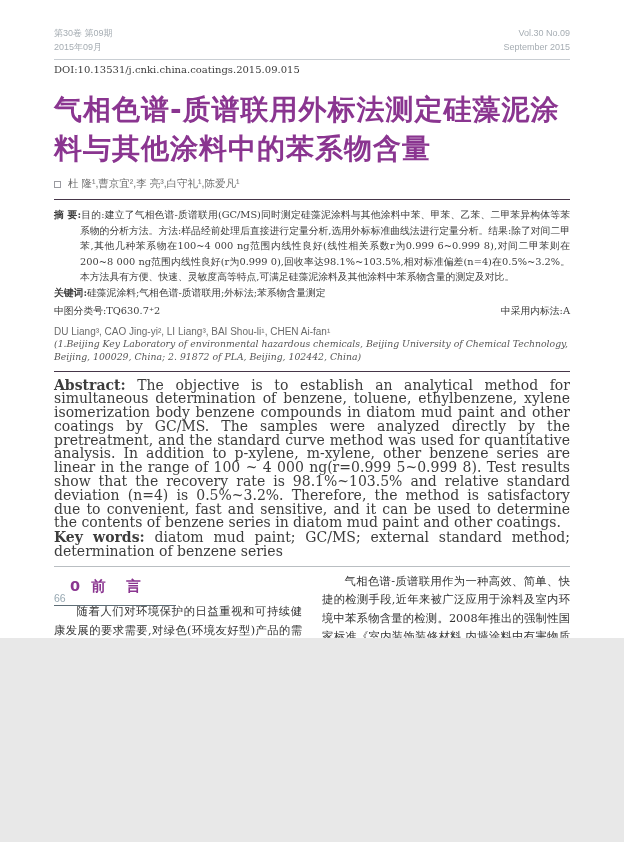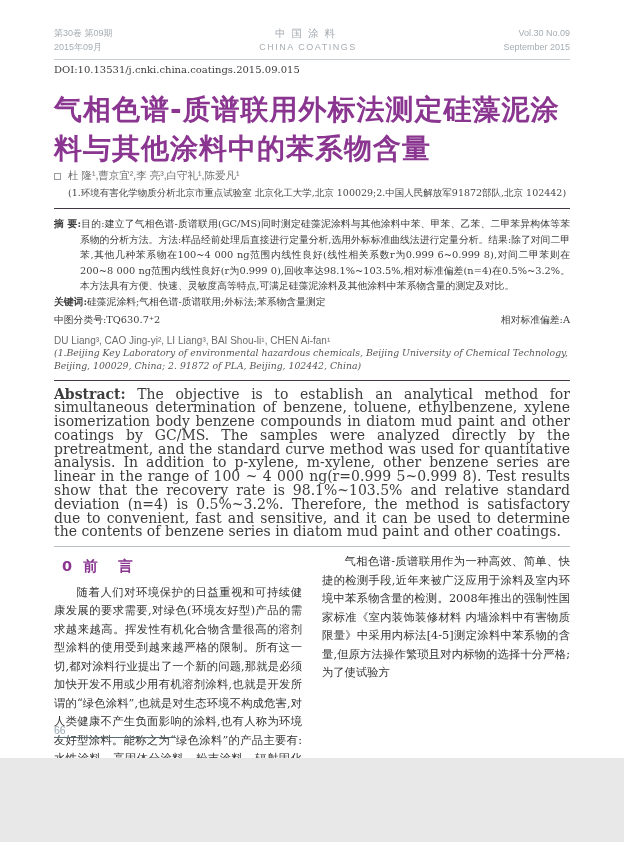--- a/index.html
+++ b/index.html
@@ -1,36 +1,36 @@
 <!DOCTYPE html>
 <html><head>
 <meta charset="utf-8">
 <style>
   :root { --purple:#8a3590; --slate:#97a8b2; --ink:#383838; }
   * { margin:0; padding:0; box-sizing:border-box; }
   html,body { background:#e8e8e8; }
   .page {
-    width:624px; height:758px; margin:0 auto; background:#ffffff;
+    width:624px; height:638px; margin:0 auto; background:#ffffff;
     position:relative; padding:26px 54px 0; overflow:hidden;
     font-family:"DejaVu Serif", serif; color:var(--ink);
   }
   
   .jheader { display:flex; justify-content:space-between; align-items:flex-start;
     color:#a6adb3; font-family:"Liberation Sans", sans-serif; font-size:9px;
     line-height:14px; padding-bottom:5px; border-bottom:1px solid #c9ced3; }
   .jheader .hcenter { text-align:center; }
   .jheader .hright { text-align:right; }
   .jname-cn { font-size:10.5px; letter-spacing:6px; }
   .jname-en { letter-spacing:1.5px; }
   .doi { font-size:10px; color:#3c3c3c; margin-top:4px; }
   
   .title-cn { margin-top:15px; color:var(--purple);
     font-family:"DejaVu Sans", sans-serif; font-weight:bold;
     font-size:28px; line-height:39px; letter-spacing:1px; }
-  .authors-row { margin-top:1px; display:flex; align-items:center; gap:7px;
+  .authors-row { margin-top:9px; display:flex; align-items:center; gap:7px;
     color:#6f6f6f; font-size:10.5px; font-family:"Liberation Sans", sans-serif; }
   .author-square { width:7px; height:7px; border:1px solid #9a9aa0; flex:0 0 auto; }
   .affil-cn { margin-top:4px; margin-left:14px; font-size:9.5px; color:#474747; }
   .rule-dark { border:none; border-top:1.5px solid #463649; margin:8px 0 7px; }
   .rule-light { border:none; border-top:1px solid #b9bec2; margin:7px 0 6px; }
   
   .abs-cn { font-size:9.8px; line-height:15.5px; text-align:justify; color:#3d3d3d; }
   .hang { padding-left:26px; }
   .hang .lbl { margin-left:-26px; font-weight:bold; }
   .class-row { display:flex; justify-content:space-between; margin-top:3px;
@@ -46,77 +46,73 @@
   .abs-en { font-size:14px; line-height:13.8px; text-align:justify; color:#3d3d3d; }
   .abs-en .lbl { font-weight:bold; }
   .kw-en { margin-top:1px; }
   
   .columns { display:flex; gap:20px; margin-top:6px; }
   .col { width:248px; text-align:justify; font-size:11.3px; line-height:18.5px;
     color:#333; }
   .col p { text-indent:2em; }
   .col p.cont { text-indent:0; }
   .sec-heading { color:var(--purple); font-family:"DejaVu Sans", sans-serif;
-    font-weight:bold; font-size:14.5px; letter-spacing:3px; margin:4px 8px 8px; }
+    font-weight:bold; font-size:14.5px; letter-spacing:3px; margin:4px 16px 8px; }
   
-  .pfooter { position:absolute; left:54px; bottom:16px;
+  .pfooter { position:absolute; left:54px; bottom:28px;
     font-family:"Liberation Sans", sans-serif; color:var(--slate); }
   .page-num { font-size:10.5px; margin-bottom:1px; }
   .footer-rule { width:122px; border:none; border-top:1px solid #5d6d76; margin:1px 0 4px; }
   .footer-labels { display:flex; gap:6px; }
   .footer-bar { width:2px; background:#b9c6cd; flex:0 0 auto; }
   .col-label-cn { font-size:10px; letter-spacing:1px; }
   .col-label-en { font-size:9px; margin-top:1px; }
 </style>
 </head>
 <body>
 
 <div class="page">
 
   <div class="jheader">
     <div class="hleft">
       <div>第30卷 第09期</div>
       <div>2015年09月</div>
     </div>
-    <div class="hcenter">
-      <div class="jname-cn">中国涂料</div>
-      <div class="jname-en">CHINA COATINGS</div>
-    </div>
     <div class="hright">
       <div>Vol.30 No.09</div>
       <div>September 2015</div>
     </div>
   </div>
   <div class="doi">DOI:10.13531/j.cnki.china.coatings.2015.09.015</div>
 
   <h1 class="title-cn">气相色谱-质谱联用外标法测定硅藻泥涂料与其他涂料中的苯系物含量</h1>
   <div class="authors-row">
     <span class="author-square"></span>
     <span>杜 隆¹,曹京宜²,李 亮³,白守礼¹,陈爱凡¹</span>
   </div>
-  <div class="affil-cn">(1.环境有害化学物质分析北京市重点试验室 北京化工大学,北京 100029;2.中国人民解放军91872部队,北京 102442)</div>
 
   <hr class="rule-dark">
 
   <div class="abs-cn">
     <p class="hang"><span class="lbl">摘 要:</span><span>目的:建立了气相色谱-质谱联用(GC/MS)同时测定硅藻泥涂料与其他涂料中苯、甲苯、乙苯、二甲苯异构体等苯系物的分析方法。方法:样品经前处理后直接进行定量分析,选用外标标准曲线法进行定量分析。结果:除了对间二甲苯,其他几种苯系物在100~4 000 ng范围内线性良好(线性相关系数r为0.999 6~0.999 8),对间二甲苯则在200~8 000 ng范围内线性良好(r为0.999 0),回收率达98.1%~103.5%,相对标准偏差(n=4)在0.5%~3.2%。本方法具有方便、快速、灵敏度高等特点,可满足硅藻泥涂料及其他涂料中苯系物含量的测定及对比。</span></p>
     <p class="hang"><span class="lbl">关键词:</span><span>硅藻泥涂料;气相色谱-质谱联用;外标法;苯系物含量测定</span></p>
     <div class="class-row">
       <span>中图分类号:TQ630.7⁺2</span>
-      <span>相对标准偏差:A</span>
+      <span>中采用内标法:A</span>
     </div>
   </div>
 
   <div class="authors-en">DU Liang³, CAO Jing-yi², LI Liang³, BAI Shou-li¹, CHEN Ai-fan¹</div>
   <div class="affil-en">(1.Beijing Key Laboratory of environmental hazardous chemicals, Beijing University of Chemical Technology, Beijing, 100029, China; 2. 91872 of PLA, Beijing, 102442, China)</div>
 
   <hr class="rule-dark">
 
   <div class="abs-en">
     <p><span class="lbl">Abstract:</span> <span>The objective is to establish an analytical method for simultaneous determination of benzene, toluene, ethylbenzene, xylene isomerization body benzene compounds in diatom mud paint and other coatings by GC/MS. The samples were analyzed directly by the pretreatment, and the standard curve method was used for quantitative analysis. In addition to p-xylene, m-xylene, other benzene series are linear in the range of 100 ~ 4 000 ng(r=0.999 5~0.999 8). Test results show that the recovery rate is 98.1%~103.5% and relative standard deviation (n=4) is 0.5%~3.2%. Therefore, the method is satisfactory due to convenient, fast and sensitive, and it can be used to determine the contents of benzene series in diatom mud paint and other coatings.</span></p>
+    <p class="kw-en"><span class="lbl">Key words:</span> <span>diatom mud paint; GC/MS; external standard method; determination of benzene series</span></p>
   </div>
 
   <hr class="rule-light">
 
   <div class="columns">
     <div class="col">
       <div class="sec-heading">0 前　言</div>
       <p>随着人们对环境保护的日益重视和可持续健康发展的要求需要,对绿色(环境友好型)产品的需求越来越高。挥发性有机化合物含量很高的溶剂型涂料的使用受到越来越严格的限制。所有这一切,都对涂料行业提出了一个新的问题,那就是必须加快开发不用或少用有机溶剂涂料,也就是开发所谓的“绿色涂料”,也就是对生态环境不构成危害,对人类健康不产生负面影响的涂料,也有人称为环境友好型涂料。能称之为“绿色涂料”的产品主要有:水性涂料、高固体分涂料、粉末涂料、辐射固化涂料等[1-3]。</p>
 
     </div>

